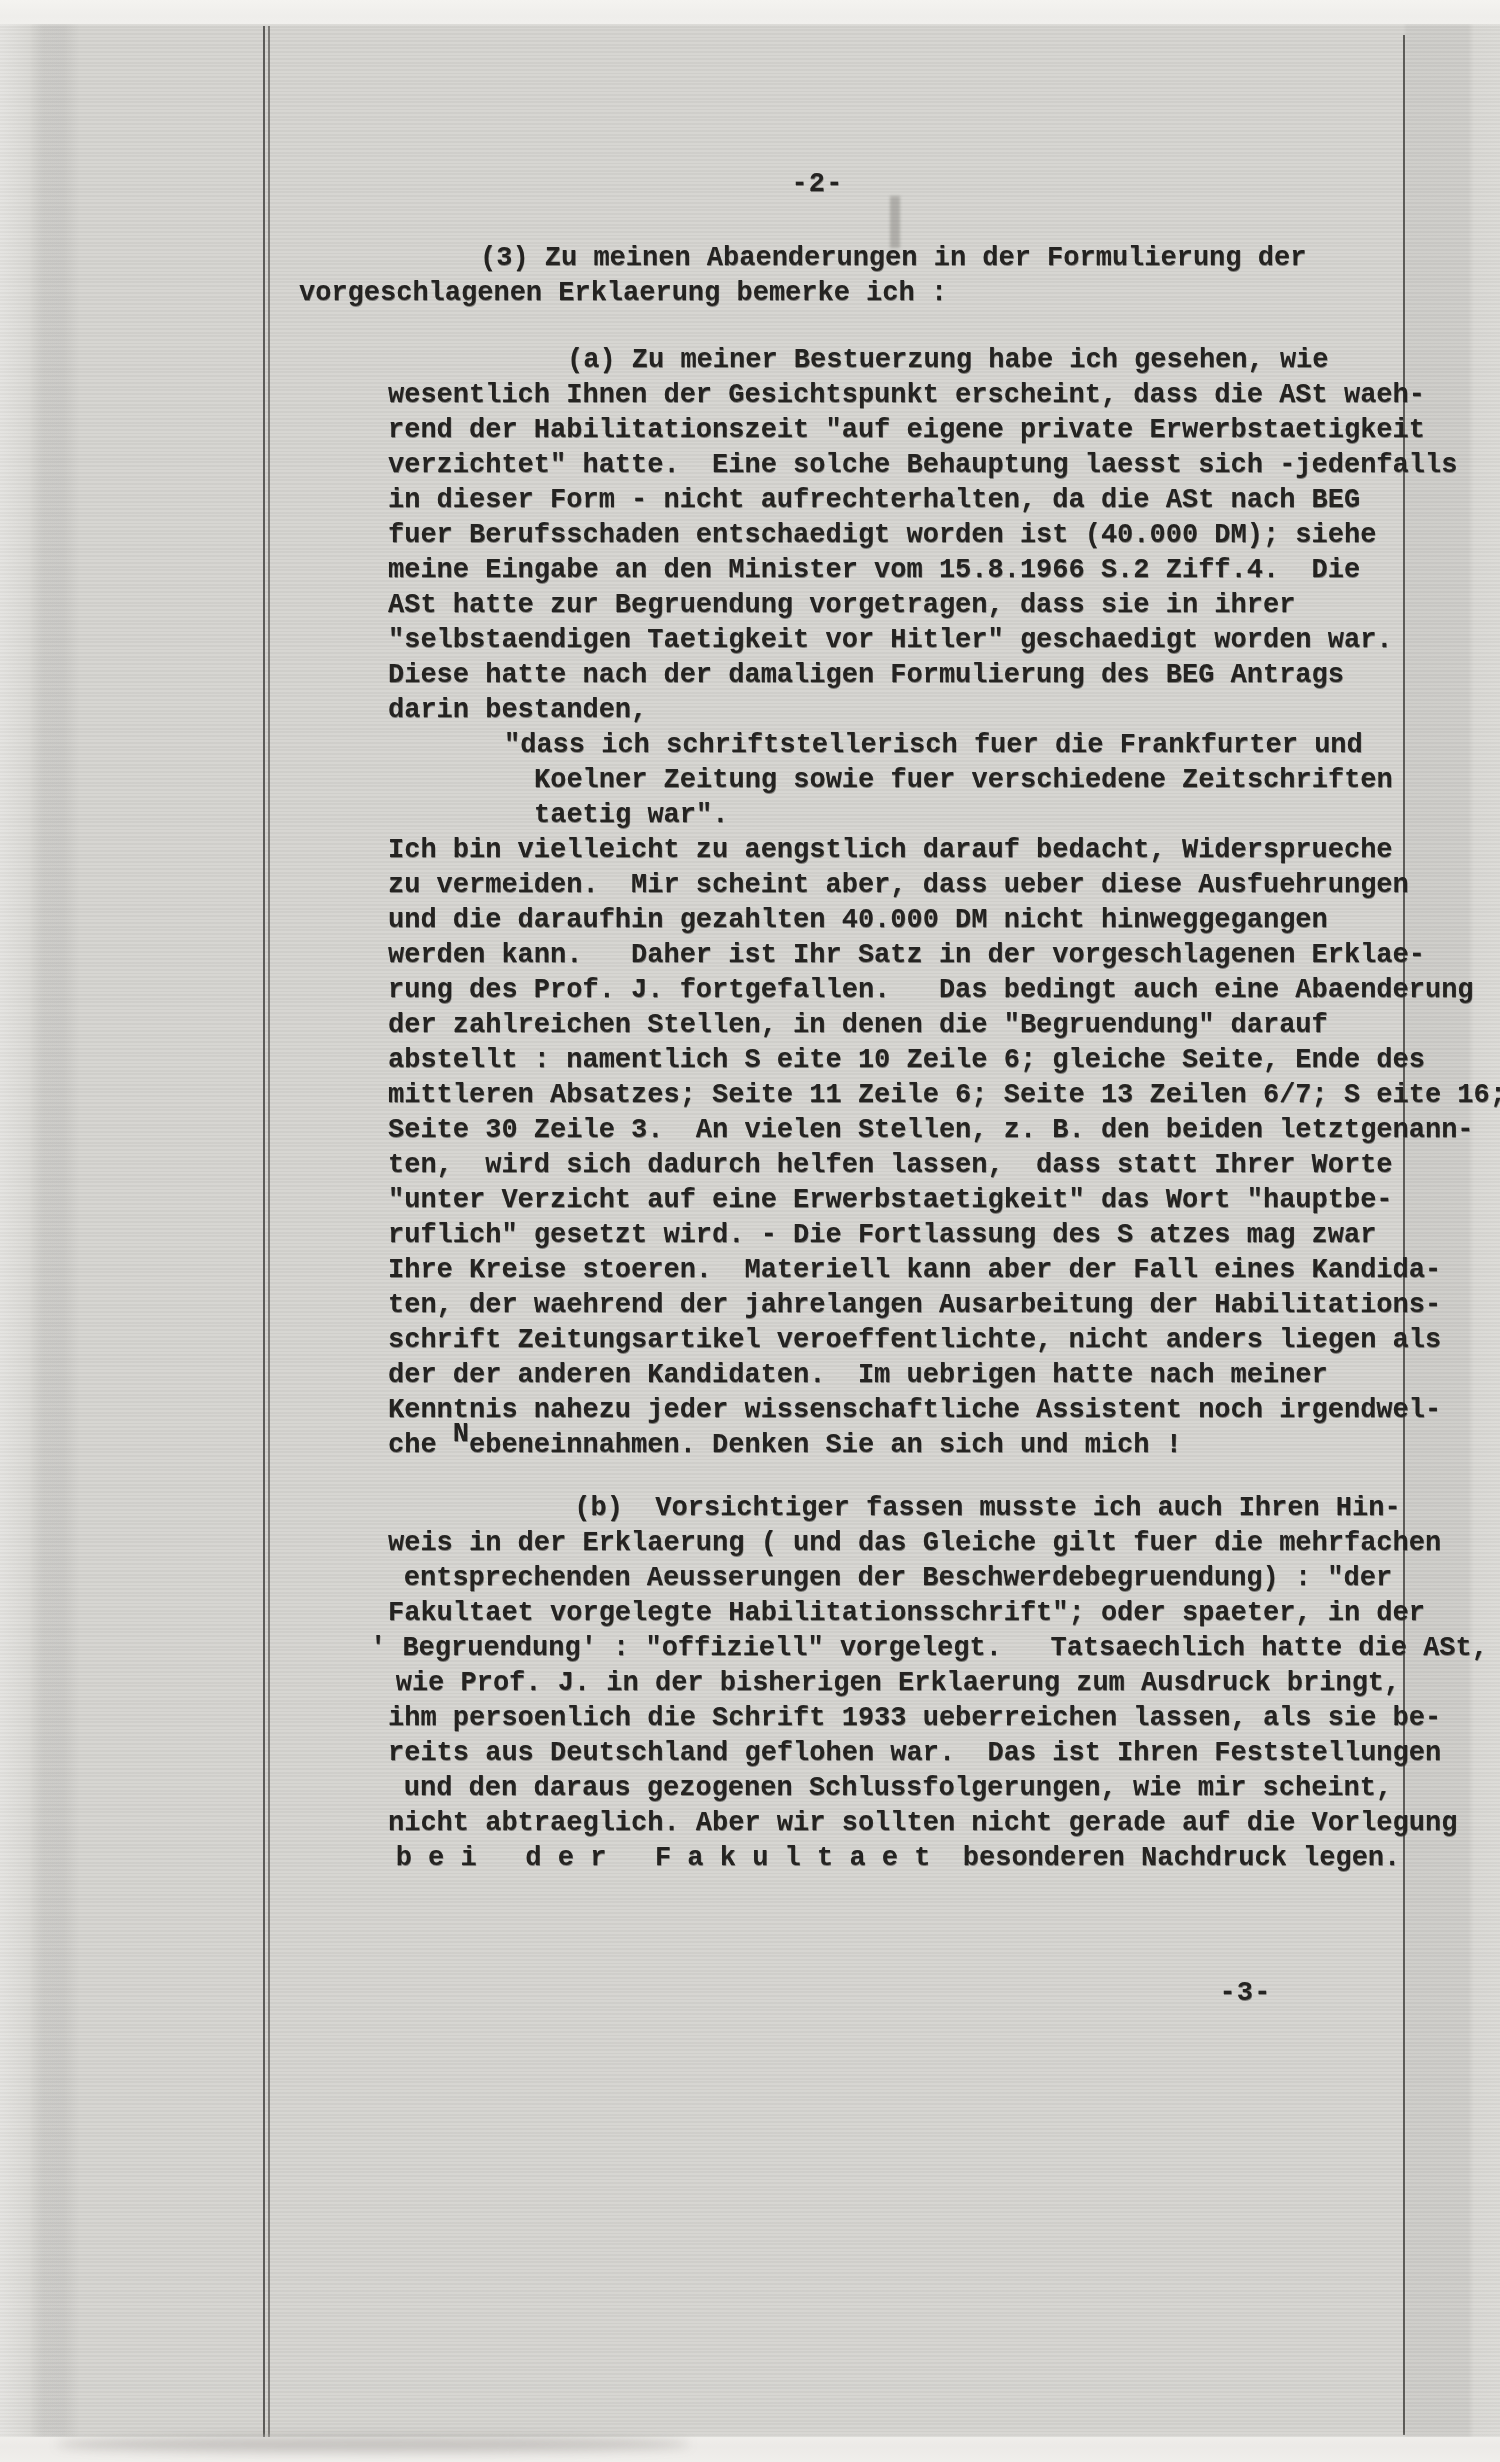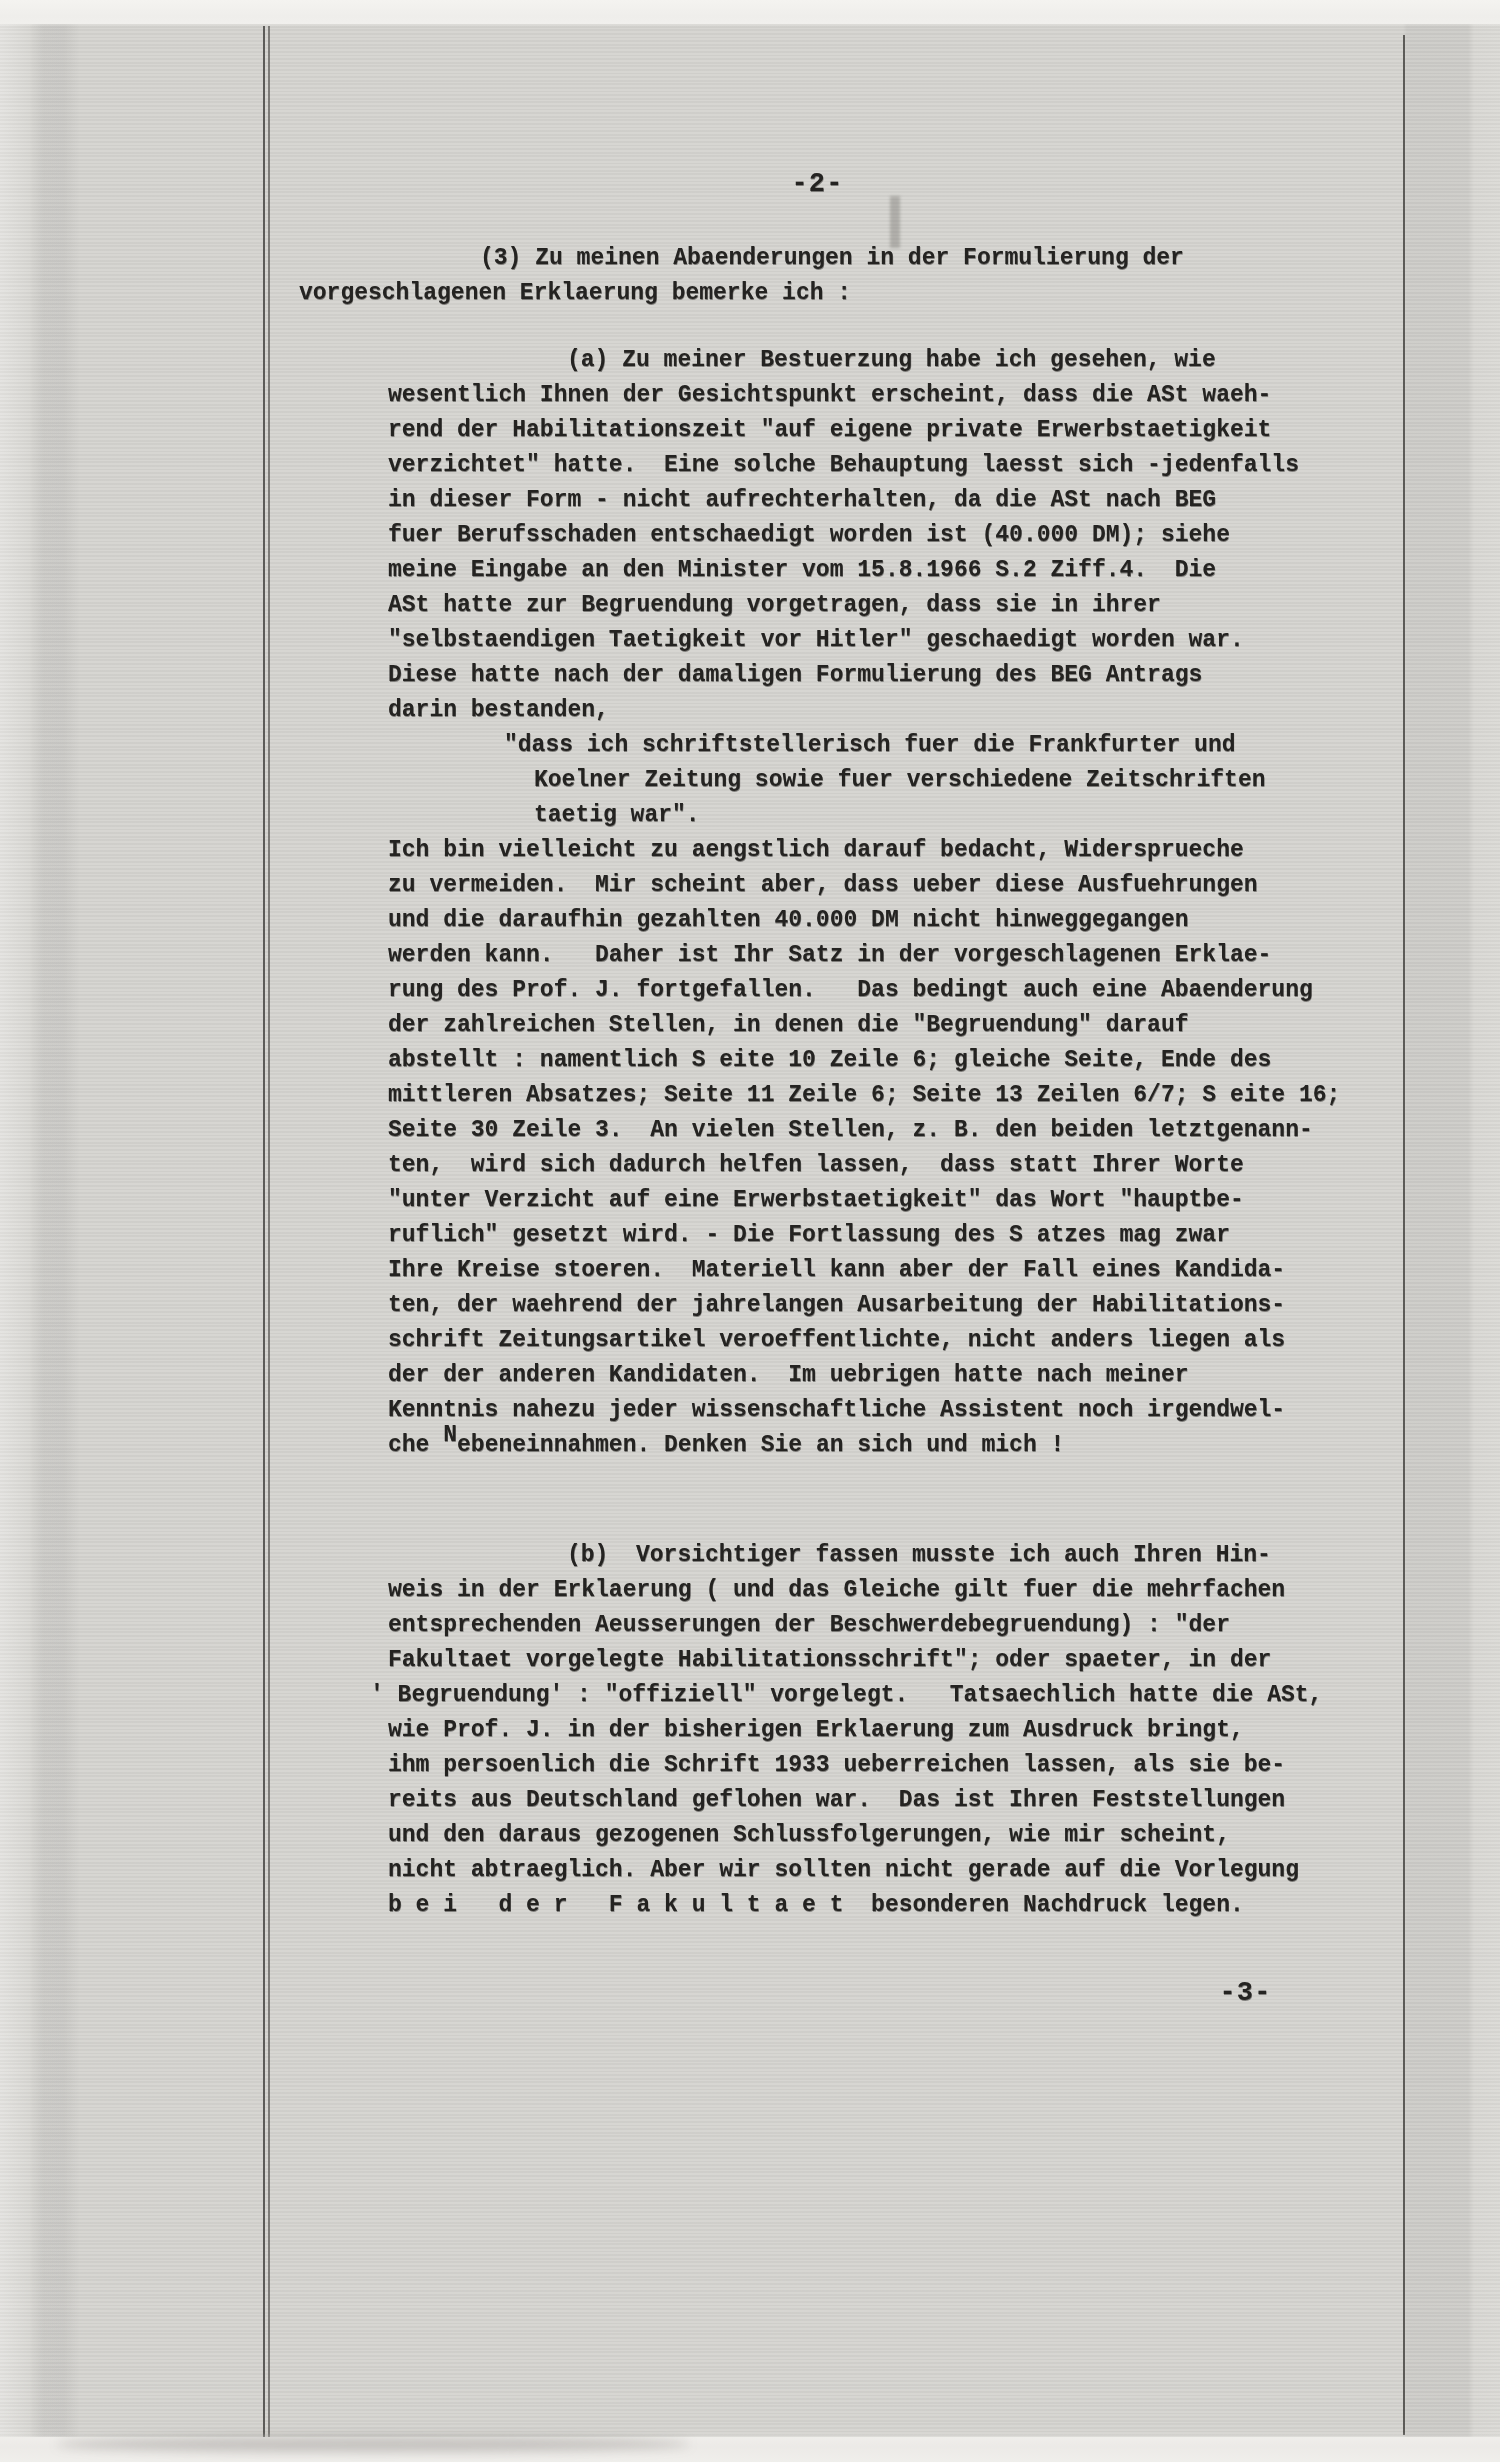--- a/index.html
+++ b/index.html
@@ -40,32 +40,32 @@
   }
   .ink{
     color:var(--ink,#242321);
     font-weight:700;
     text-shadow:0.4px 0.5px 0.6px rgba(42,40,38,.5);
   }
   .pagenum-top{position:absolute;left:758px;top:169px;width:119px;text-align:center;font-size:27px;letter-spacing:1.2px;}
   .pagenum-bottom{position:absolute;left:1186px;top:1978px;width:119px;text-align:center;font-size:27px;letter-spacing:1.2px;}
   .text-col{
     position:absolute;left:388px;top:241px;width:1020px;
-    font-size:23px;line-height:35px;white-space:pre;
+    font-size:27px;line-height:35px;white-space:pre;
   }
   .line{white-space:pre;}
   .line.ind1{margin-left:92px;}
   .line.neg{margin-left:-89px;}
   .line.ind2{margin-left:179px;}
   .line.q1{margin-left:116px;}
   .line.q2{margin-left:146px;}
   .line.negs{margin-left:-18px;}
   .sup{position:relative;top:-0.42em;}
   [data-name="para-a"]{margin-top:32px;}
-  [data-name="para-b"]{margin-top:75px;}
+  [data-name="para-b"]{margin-top:28px;text-align:center;}
 </style>
 </head>
 <body>
 
 <div class="scan" data-name="scanned-document-page">
   <div class="paper" data-name="page-surface"></div>
   <div class="top-band" data-name="scan-top-margin"></div>
 
   <div class="rule rule-left-a" data-name="left-margin-rule-outer"></div>
   <div class="rule rule-left-b" data-name="left-margin-rule-inner"></div>

